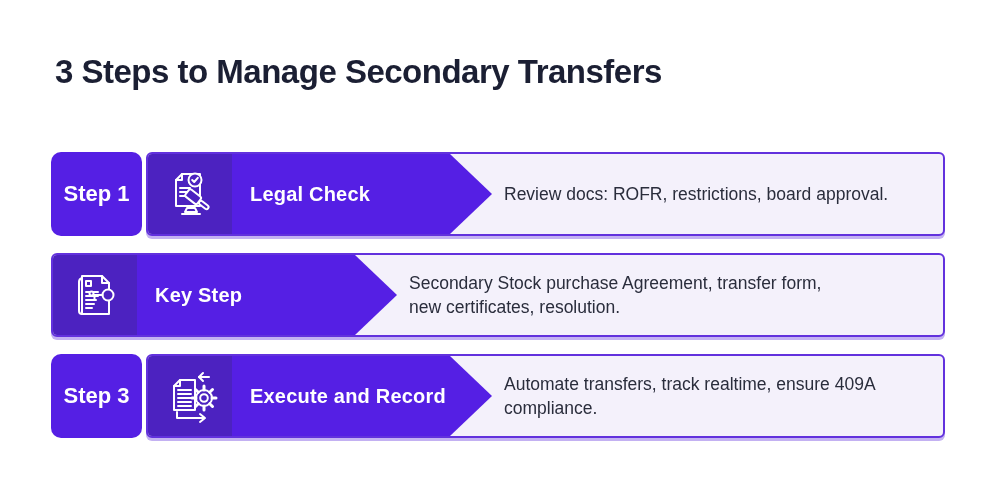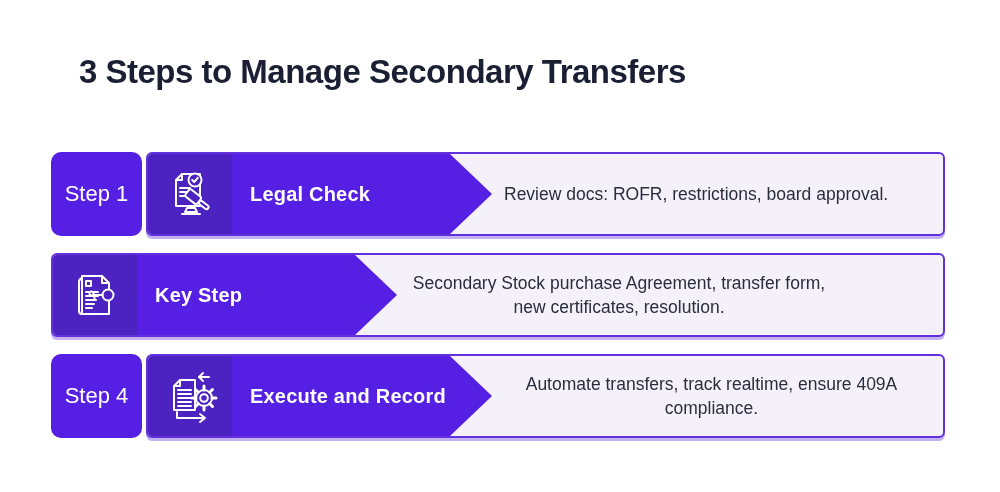--- a/index.html
+++ b/index.html
@@ -16,21 +16,20 @@
     height: 492px;
     position: relative;
     background: #ffffff;
   }
   .header {
     display: flex;
     justify-content: space-between;
     align-items: flex-end;
     padding: 50px 52px 0 55px;
     height: 44px;
-    margin-left: 24px;
   }
   .page-title {
     font-size: 33px;
     font-weight: 700;
     color: #1b1f33;
     letter-spacing: -0.5px;
     line-height: 44px;
     white-space: nowrap;
   }
   .brand-logo {
@@ -55,21 +54,21 @@
   }
   .step-badge {
     flex: 0 0 91px;
     background: #551fe4;
     border-radius: 10px;
     display: flex;
     align-items: center;
     justify-content: center;
     color: #ffffff;
     font-size: 22px;
-    font-weight: 400;
+    font-weight: 700;
     margin-right: 4px;
   }
   .row-body {
     flex: 1;
     display: flex;
     align-items: stretch;
     background: #f4f1fb;
     border: 2px solid #6231dd;
     border-radius: 6px;
     overflow: hidden;
@@ -105,21 +104,20 @@
     color: #ffffff;
     font-size: 20px;
     font-weight: 700;
     letter-spacing: 0.2px;
   }
   .desc-cell {
     flex: 1;
     display: flex;
     align-items: center;
     padding: 0 24px 0 12px;
-    text-align: center;
   }
   .desc-cell p {
     margin: 0;
     font-size: 17.5px;
     line-height: 24px;
     color: #2a2d3c;
     max-width: 420px;
   }
 </style>
 </head>
@@ -184,21 +182,21 @@
         <div class="title-arrow">
           <span class="step-title">Key Step</span>
         </div>
         <div class="desc-cell">
           <p>Secondary Stock purchase Agreement, transfer form, new certificates, resolution.</p>
         </div>
       </div>
     </div>
 
     <div class="step-row">
-      <div class="step-badge">Step 4</div>
+      <div class="step-badge">Step 3</div>
       <div class="row-body">
         <div class="icon-tile">
           <svg viewBox="0 0 56 56" aria-hidden="true">
             <path d="M12 18 L18 12 H33 V42 H12 Z"></path>
             <path d="M18 12 V18 H12"></path>
             <path d="M16 22 H29"></path>
             <path d="M16 26 H29"></path>
             <path d="M16 30 H29"></path>
             <path d="M16 34 H29"></path>
             <path d="M16 38 H29"></path>

